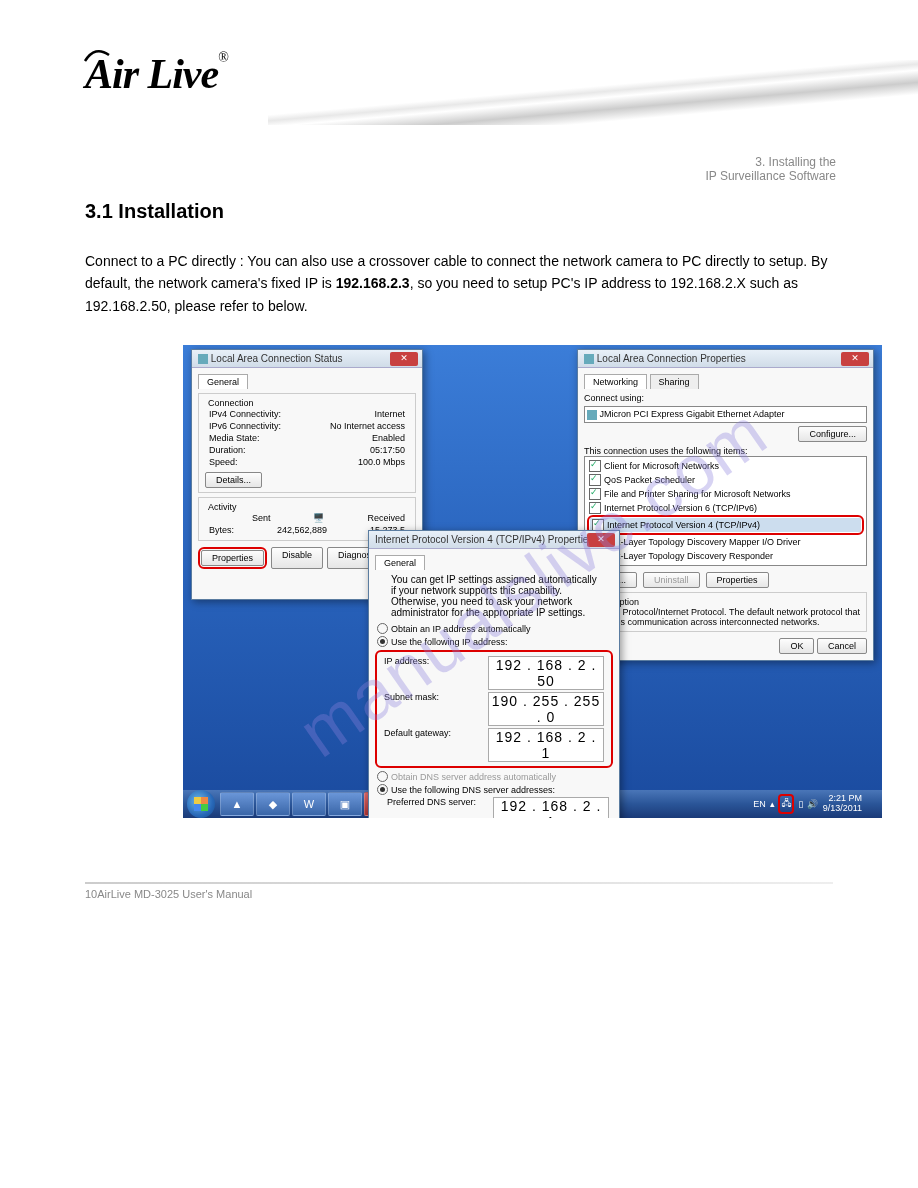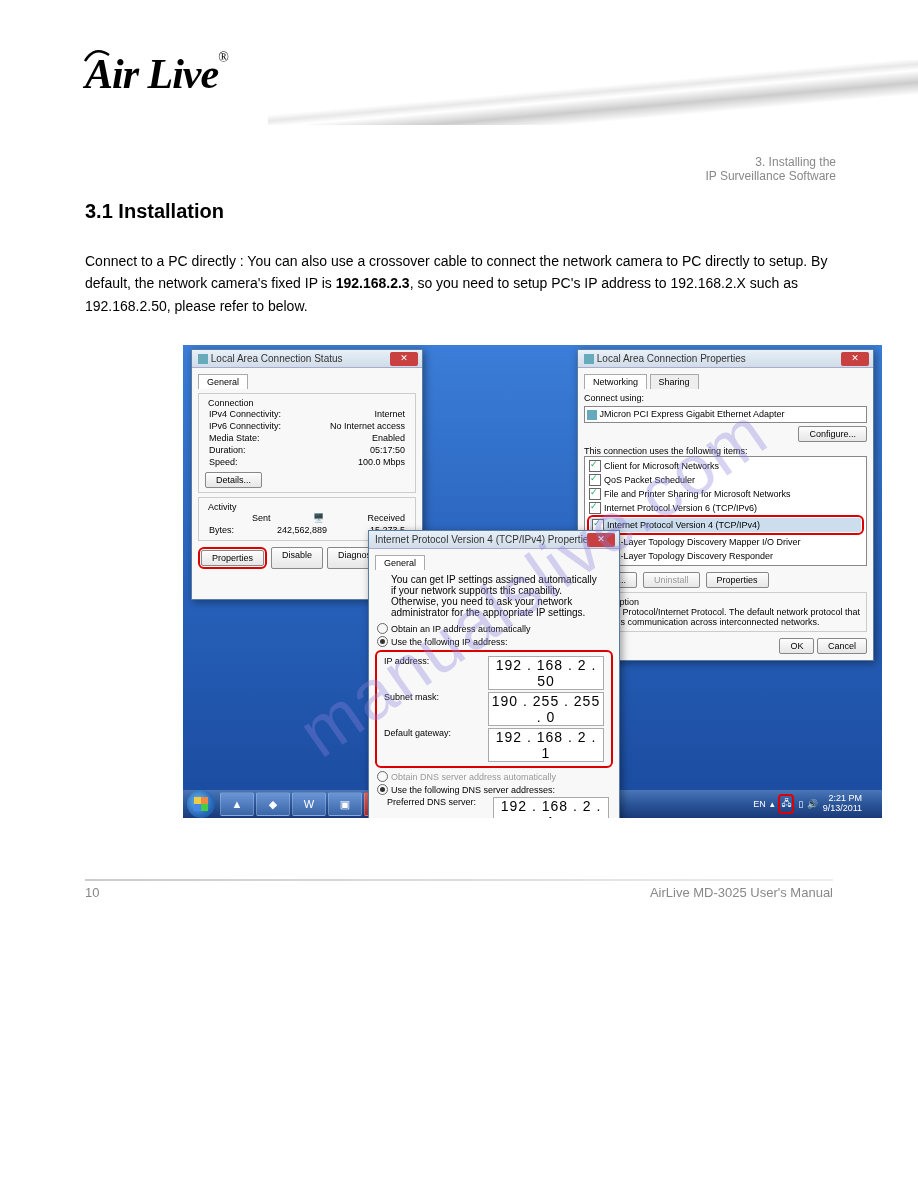--- a/index.html
+++ b/index.html
@@ -31,21 +31,21 @@
 .radio{width:9px;height:9px;border:1px solid #666;border-radius:50%;display:inline-block;position:relative}
 .radio.on::after{content:"";position:absolute;left:2px;top:2px;width:5px;height:5px;background:#333;border-radius:50%}
 .ip-box{display:inline-block;background:#fff;border:1px solid #aaa;padding:0 2px;width:110px;text-align:center;letter-spacing:1px;font-size:14px}
 .taskbar{position:absolute;bottom:0;left:0;right:0;height:28px;background:linear-gradient(180deg,#4a76b8 0%,#2a5598 50%,#1a3a78 100%);display:flex;align-items:center;color:#fff;font-size:9px}
 .start-orb{width:28px;height:28px;background:radial-gradient(circle at 40% 40%,#6ab8e8,#2868b8 60%,#144888);border-radius:50%;margin:0 4px;position:relative}
 .start-orb::after{content:"";position:absolute;left:7px;top:7px;width:14px;height:14px;background:conic-gradient(#e84 0 90deg,#4c4 90deg 180deg,#48e 180deg 270deg,#ec4 270deg 360deg)}
 .task-icon{width:32px;height:22px;margin:0 1px;background:linear-gradient(180deg,#6a96d8,#3a66a8);border:1px solid rgba(255,255,255,0.2);border-radius:2px;display:flex;align-items:center;justify-content:center;font-size:11px}
 .tray{margin-left:auto;display:flex;align-items:center;gap:4px;padding-right:20px}
 .tray-time{text-align:right;line-height:1.1;font-size:9px}
 .red-box-small{border:2px solid #d00;border-radius:4px;padding:0 1px}
-.footer{position:absolute;bottom:60px;left:85px;right:85px;display:flex;justify-content:space-between;font-size:13px;color:#888}
+.footer{position:absolute;bottom:60px;left:85px;right:85px;display:flex;font-size:11px;color:#888}
 .footer .rule{position:absolute;top:-6px;left:0;right:0;height:2px;background:linear-gradient(90deg,#ccc,#eee)}
 .icon-sq{display:inline-block;width:10px;height:10px;background:#6ab;vertical-align:middle}
 </style>
 </head>
 <body>
 
 <div class="page">
   <div class="header">
     <div class="logo">
       <span style="position:relative">

